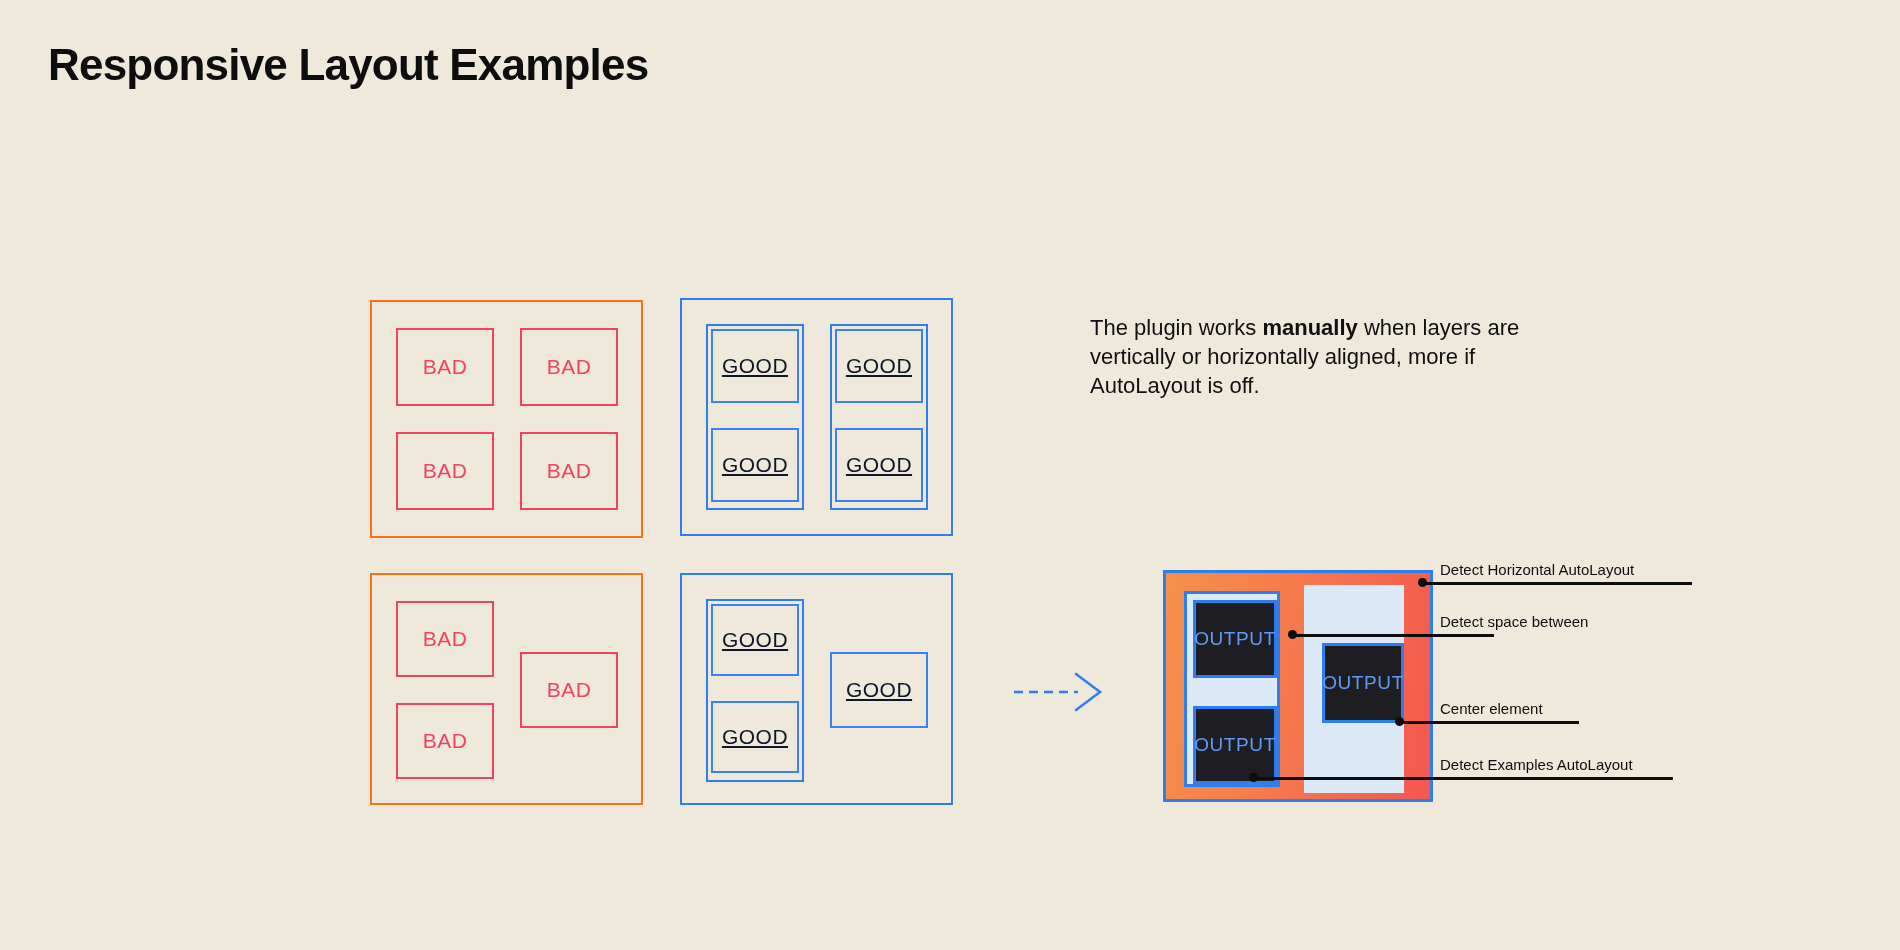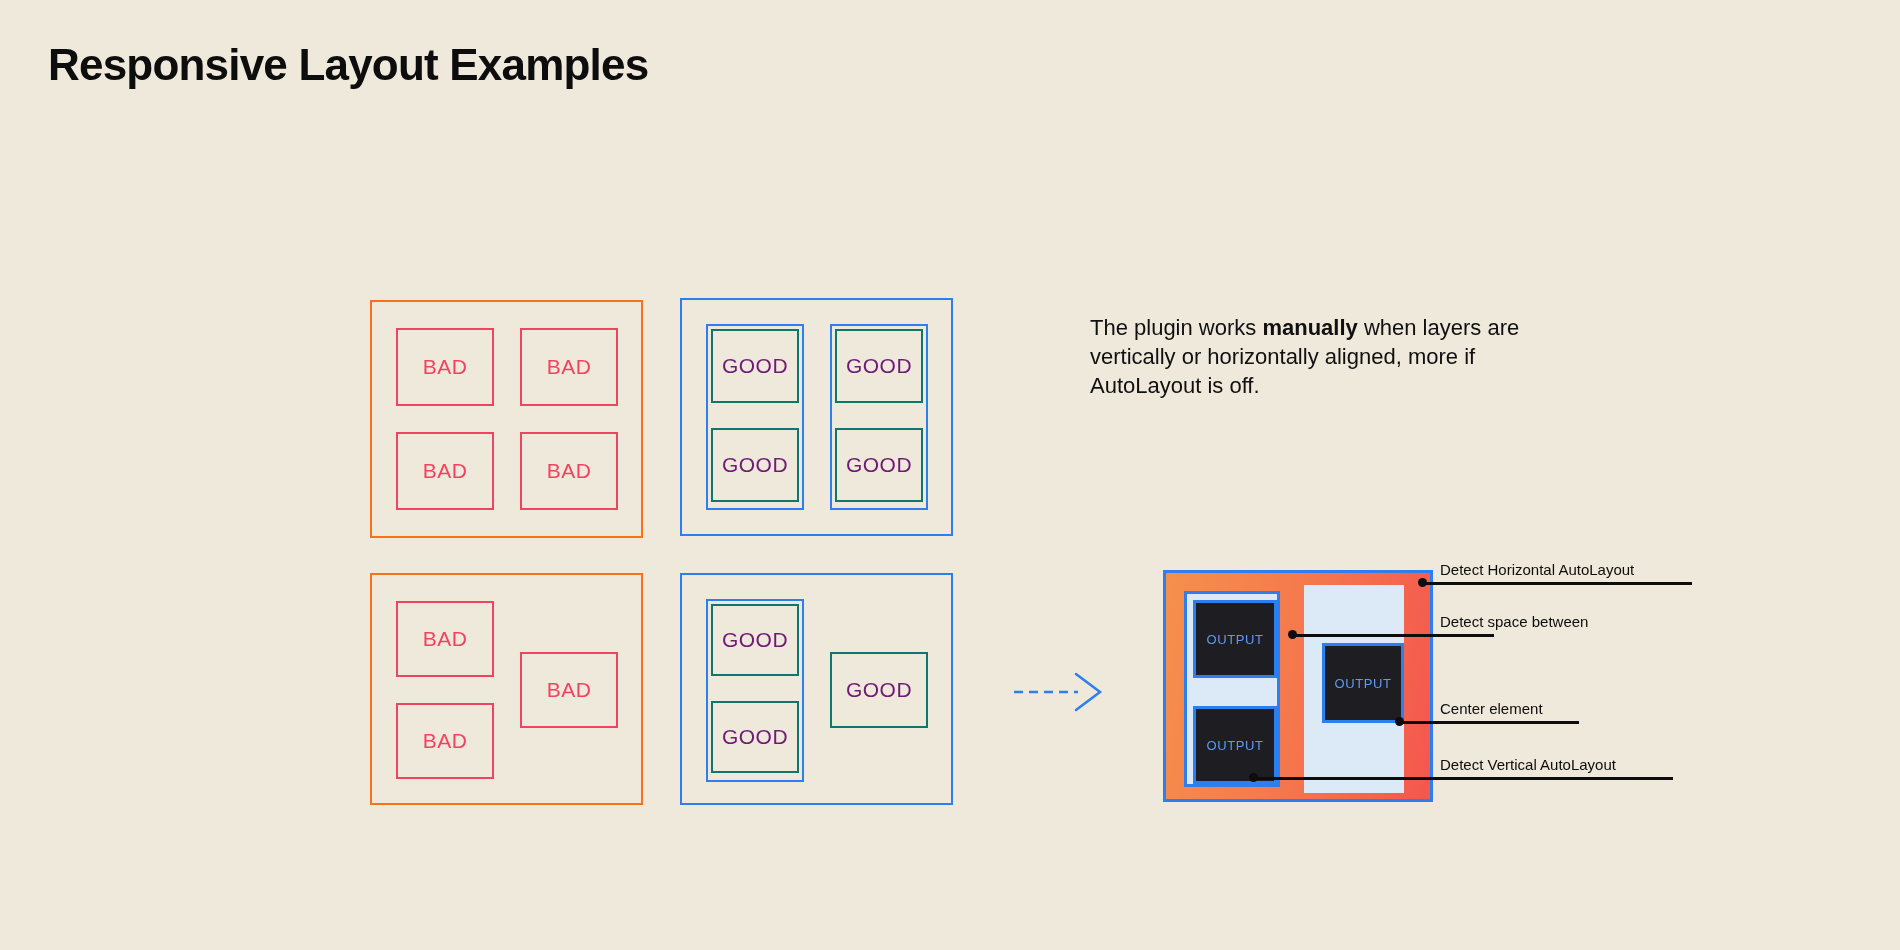--- a/index.html
+++ b/index.html
@@ -39,21 +39,21 @@
   .cell {
     position: absolute;
     box-sizing: border-box;
     display: flex;
     align-items: center;
     justify-content: center;
     font-size: 21px;
     letter-spacing: 0.5px;
   }
   .cell.bad  { border: 2px solid #f0435f; color: #f0435f; }
-  .cell.good { border: 2px solid #0f766e; color: #701a75; }
+  .cell.good { border: 2px solid #3b82f6; color: #0f172a; text-decoration: underline; }
 
   
   .group {
     position: absolute;
     box-sizing: border-box;
     border: 2px solid #2d7ff0;
   }
 
   
   .arrow-wrap {
@@ -113,21 +113,21 @@
   }
   .out-box {
     position: absolute;
     box-sizing: border-box;
     border: 3px solid #2d7ff0;
     background: #1e1e22;
     display: flex;
     align-items: center;
     justify-content: center;
     color: #5b9bf5;
-    font-size: 13px;
+    font-size: 19px;
     letter-spacing: 0.6px;
   }
   .out-a { left: 6px;  top: 6px;   width: 84px; height: 78px; }
   .out-b { left: 6px;  top: 112px; width: 84px; height: 78px; }
   .out-c { left: 18px; top: 58px;  width: 82px; height: 80px; }
 
   
   .callout {
     position: absolute;
     height: 0;
@@ -239,14 +239,14 @@
 
 <div class="callout" style="left:1399px; top:721px; width:180px;">
   <div class="dot"></div>
   <div class="lead" style="width:180px;"></div>
   <div class="txt" style="left:41px;">Center element</div>
 </div>
 
 <div class="callout" style="left:1253px; top:777px; width:420px;">
   <div class="dot"></div>
   <div class="lead" style="width:420px;"></div>
-  <div class="txt" style="left:187px;">Detect Vertical AutoLayout</div>
+  <div class="txt" style="left:187px;">Detect Examples AutoLayout</div>
 </div>
 
 </body></html>

